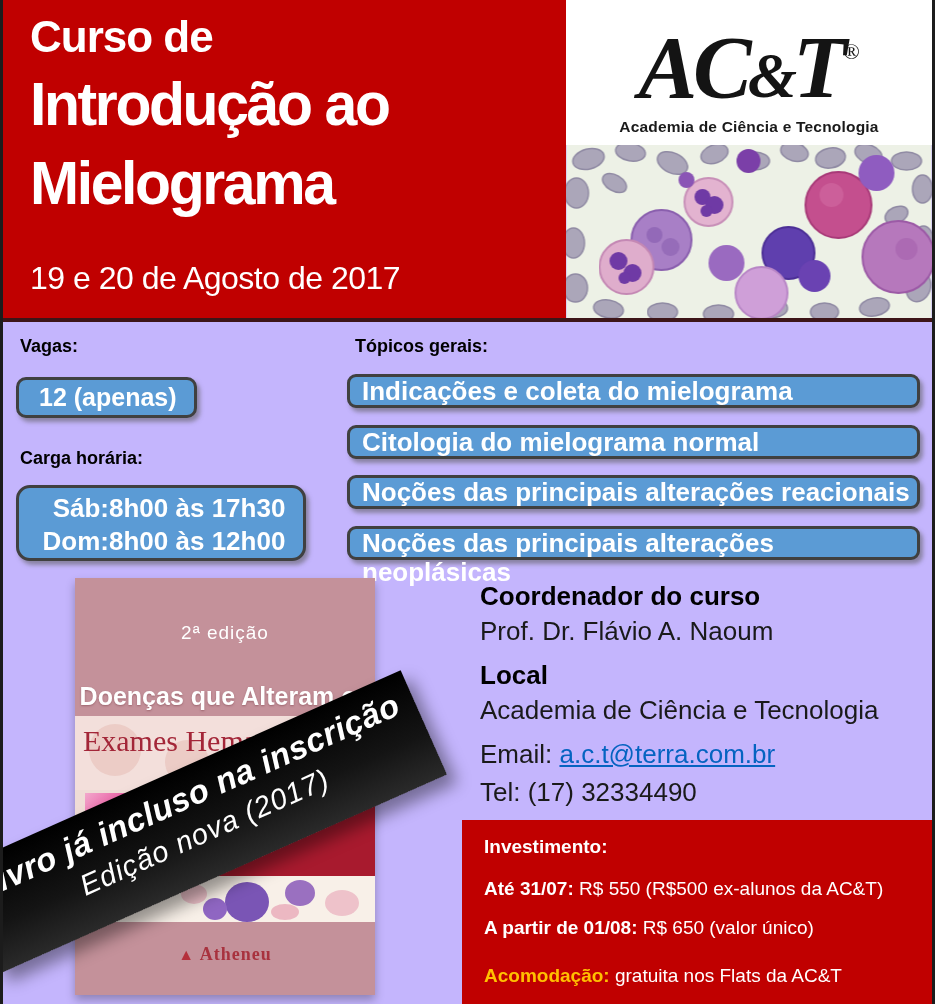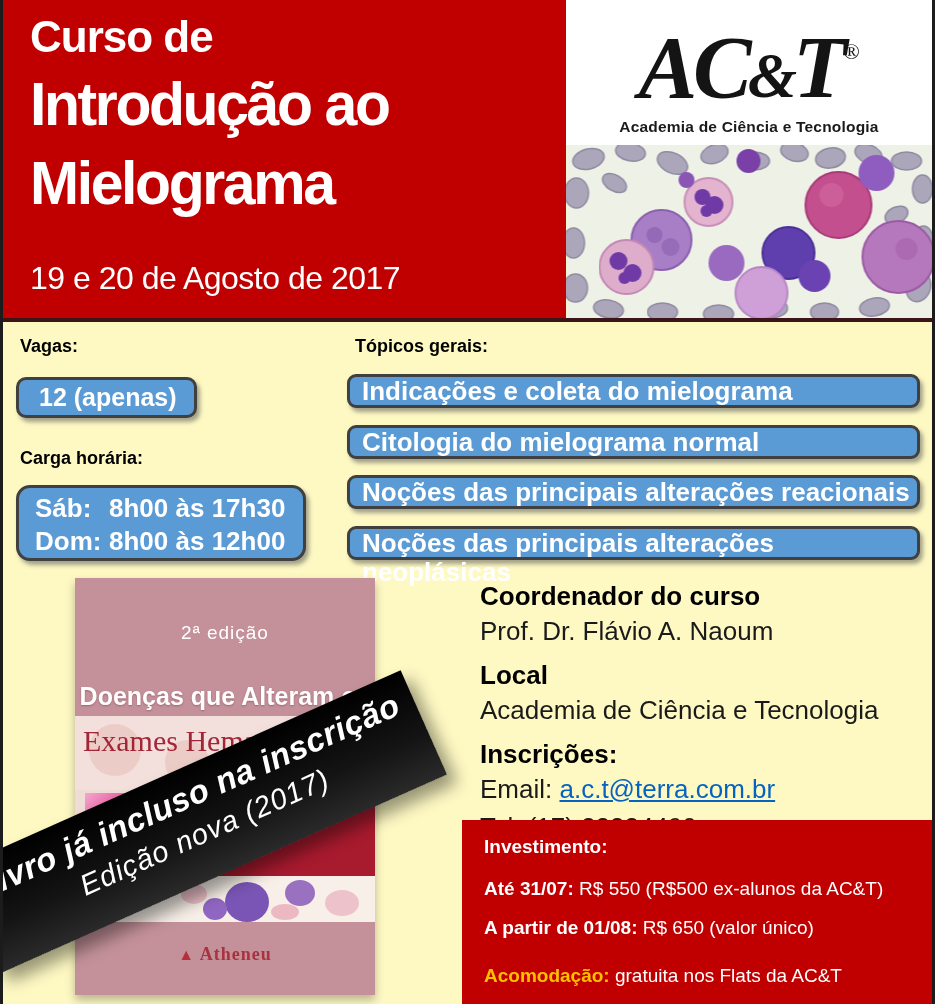--- a/index.html
+++ b/index.html
@@ -1,16 +1,16 @@
 <!DOCTYPE html>
 <html><head>
 <meta charset="utf-8">
 <style>
   html,body{margin:0;padding:0;background:#e8e8e8;}
-  #page{position:relative;width:935px;height:1004px;background:#fef9c3;overflow:hidden;
+  #page{position:relative;width:935px;height:1004px;background:#c4b5fd;overflow:hidden;
         font-family:"Liberation Sans",sans-serif;margin:0 auto;}
   .edge{position:absolute;top:0;bottom:0;width:3px;background:#1c1c1c;z-index:60;}
   .edge.left{left:0;} .edge.right{right:0;}
 
   
   .banner{position:absolute;left:2px;top:0;width:564px;height:318px;background:#C00000;color:#fff;}
   .banner .kicker{position:absolute;left:28px;top:12px;font-size:44px;font-weight:bold;letter-spacing:-1px;}
   .banner .title{position:absolute;left:28px;top:64px;font-size:62px;font-weight:bold;line-height:79px;
                  letter-spacing:-2.5px;transform:scaleX(.95);transform-origin:left top;white-space:nowrap;}
   .banner .date{position:absolute;left:28px;top:260px;font-size:32px;letter-spacing:-.5px;}
@@ -29,21 +29,21 @@
 
   
   .h-black{position:absolute;font-size:18px;font-weight:bold;color:#000;}
 
   
   .bluebox{background:#5B9BD5;border:3px solid #404040;border-radius:10px;color:#fff;font-weight:bold;
            box-shadow:3px 4px 4px rgba(90,90,90,.55);box-sizing:border-box;}
   .badge{position:absolute;left:16px;top:377px;width:181px;height:41px;font-size:25px;line-height:35px;padding-left:20px;}
   .sched{position:absolute;left:16px;top:485px;width:290px;height:76px;border-radius:14px;
          font-size:26px;padding:4px 0 0 16px;}
-  .sched .row{display:flex;line-height:33px;}
+  .sched .row{display:flex;line-height:33px;text-align:right;}
   .sched .lab{width:74px;}
   .bars{position:absolute;left:347px;top:374px;width:573px;}
   .bar{height:34px;border-radius:9px;font-size:26px;line-height:29px;padding-left:12px;margin-bottom:16.5px;}
 
   
   .book{position:absolute;left:75px;top:578px;width:300px;height:417px;background:#c4919a;
         box-shadow:0 5px 9px rgba(0,0,0,.28);overflow:hidden;}
   .book .edition{position:absolute;top:44px;width:100%;text-align:center;color:#fff;font-size:19px;letter-spacing:1px;}
   .book .t1{position:absolute;top:104px;width:100%;text-align:center;color:#fff;font-size:25px;font-weight:bold;
             text-shadow:0 1px 2px rgba(120,60,70,.5);z-index:3;}
@@ -219,21 +219,20 @@
   <div class="ribbon">
     <div class="l1">Livro já incluso na inscrição</div>
     <div class="l2">Edição nova (2017)</div>
   </div>
 
   <div class="info">
     <div class="hd">Coordenador do curso</div>
     <div class="gap">Prof. Dr. Flávio A. Naoum</div>
     <div class="hd">Local</div>
     <div class="gap">Academia de Ciência e Tecnologia</div>
-    <div class="hd">Inscrições:</div>
     <div style="margin-bottom:7px;"><span>Email: </span><a href="#">a.c.t@terra.com.br</a></div>
     <div>Tel: (17) 32334490</div>
   </div>
 
   <div class="invest">
     <div class="row" style="margin-bottom:20px;"><b>Investimento:</b></div>
     <div class="row"><b>Até 31/07:</b><span> R$ 550 (R$500 ex-alunos da AC&amp;T)</span></div>
     <div class="row" style="margin-bottom:26px;"><b>A partir de 01/08:</b><span> R$ 650 (valor único)</span></div>
     <div class="row"><span class="accent">Acomodação:</span><span> gratuita nos Flats da AC&amp;T</span></div>
   </div>

